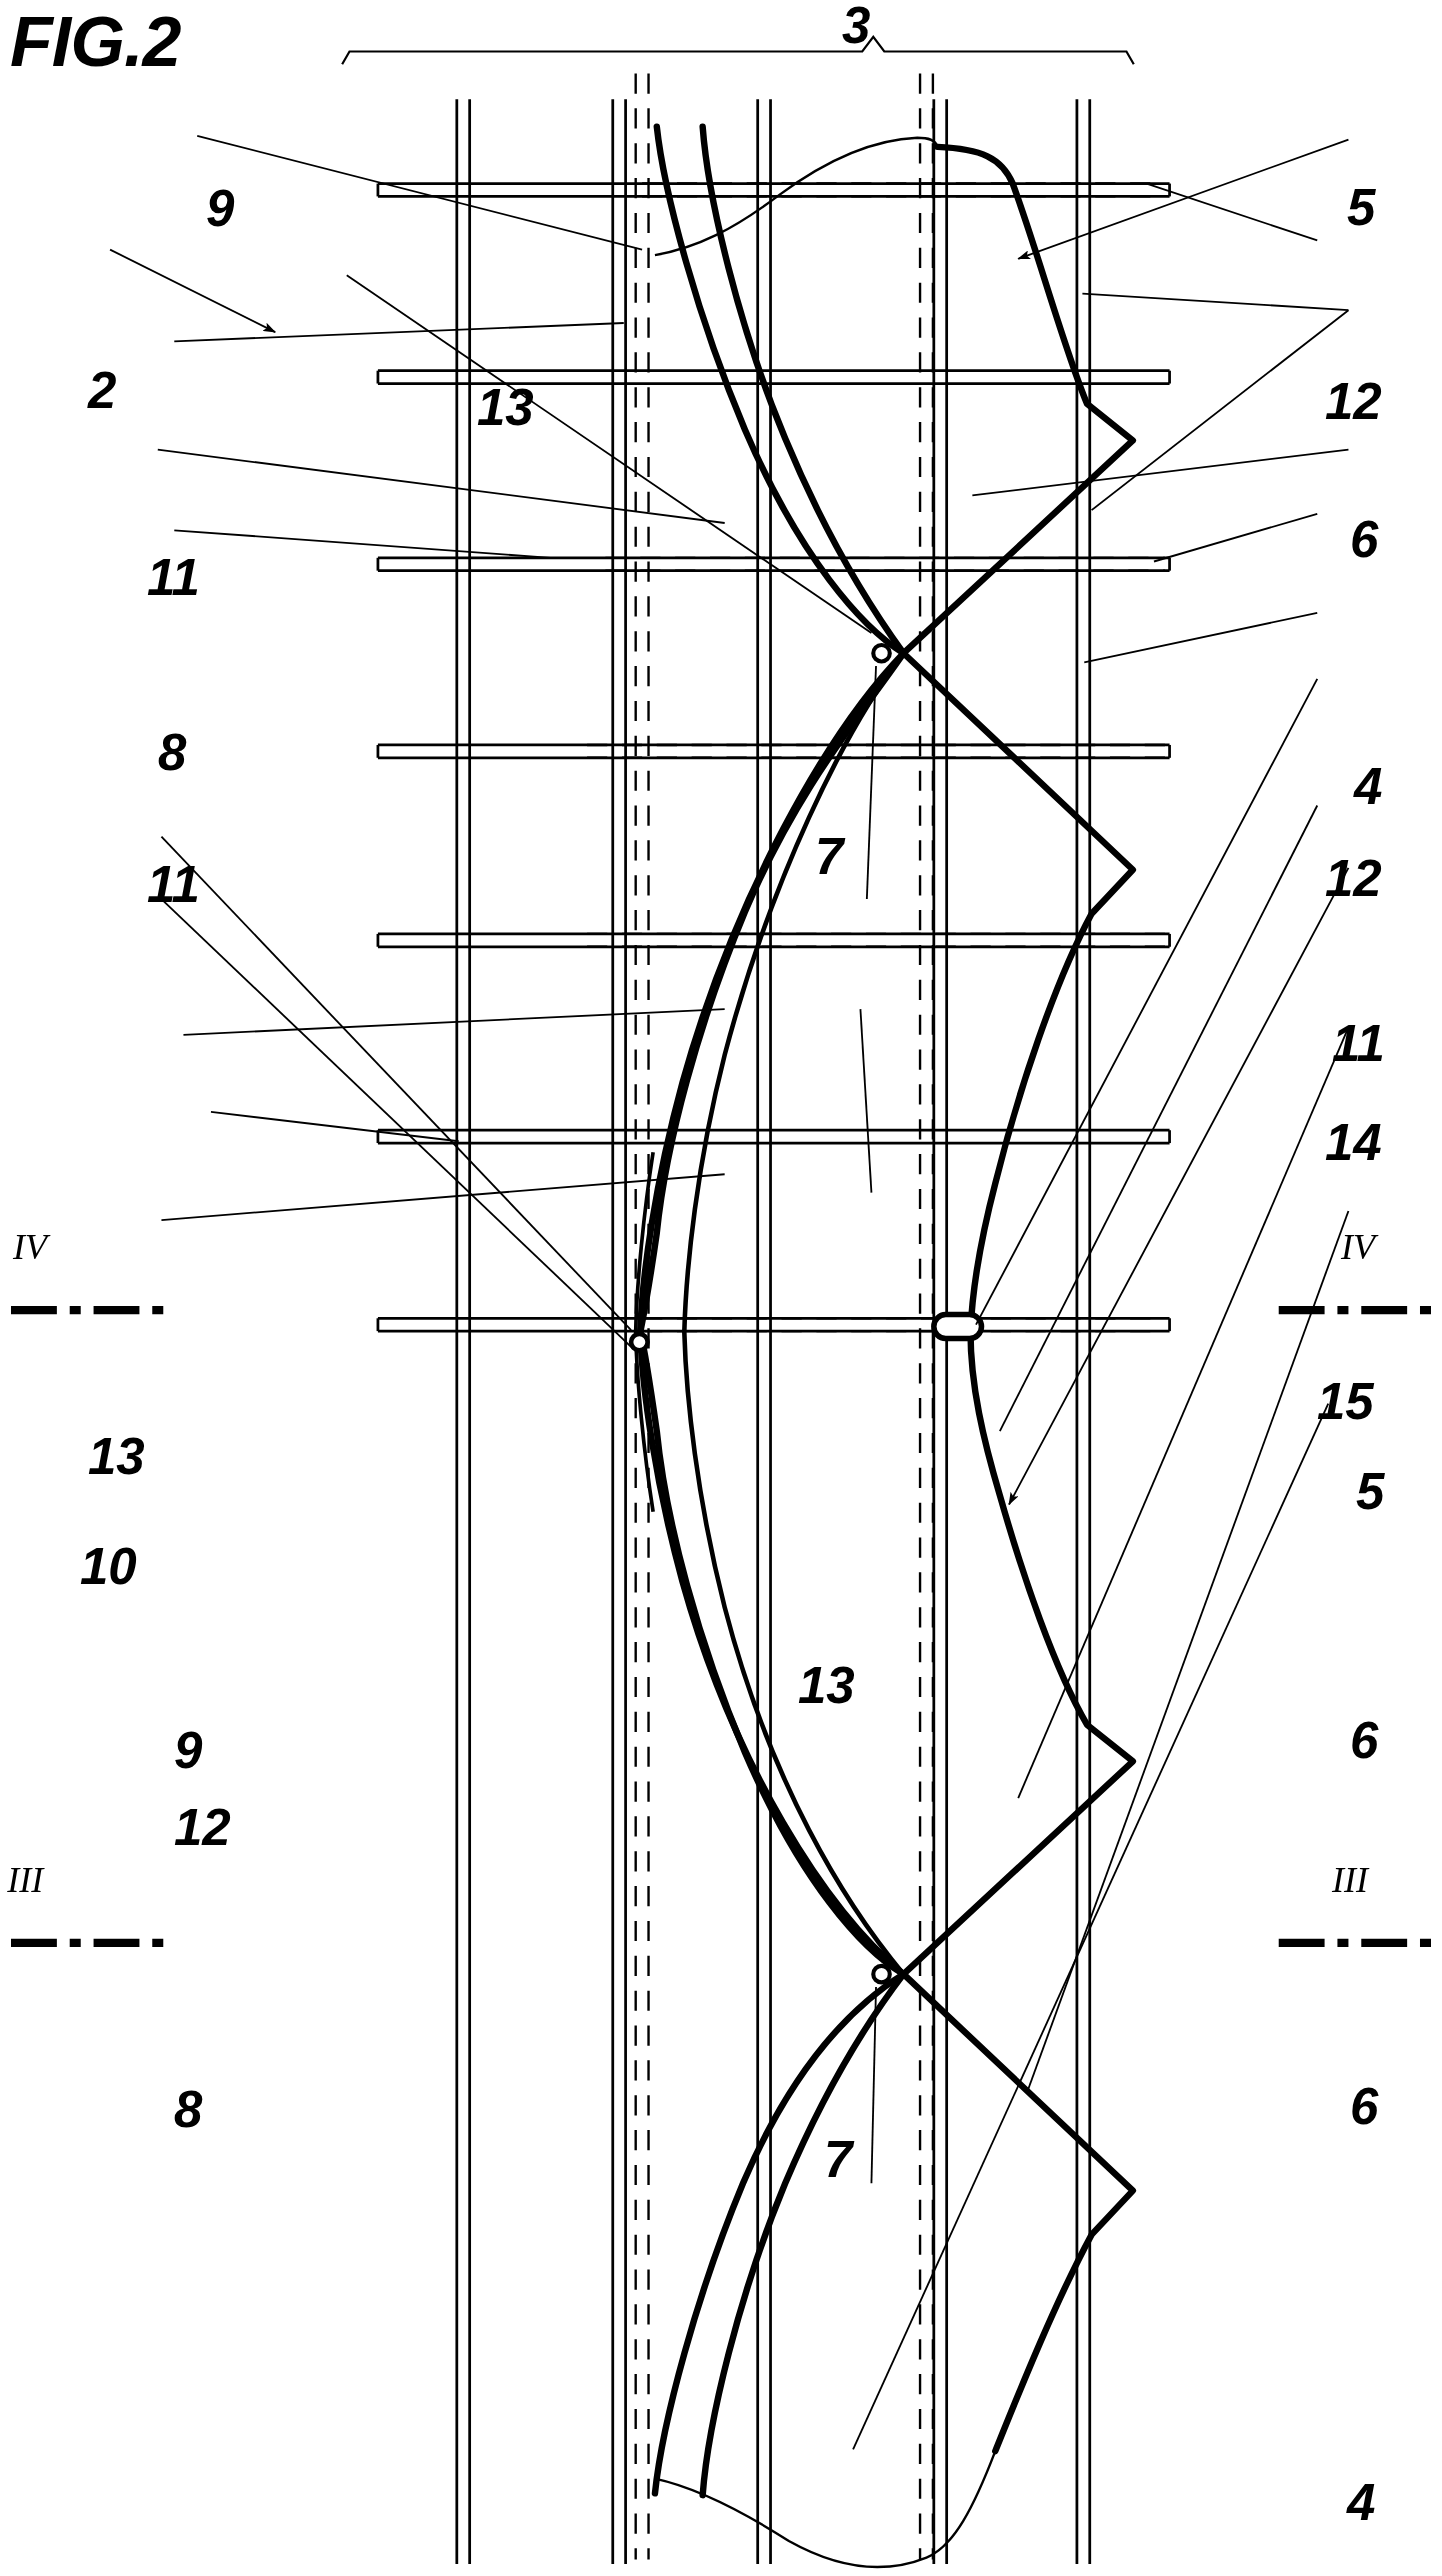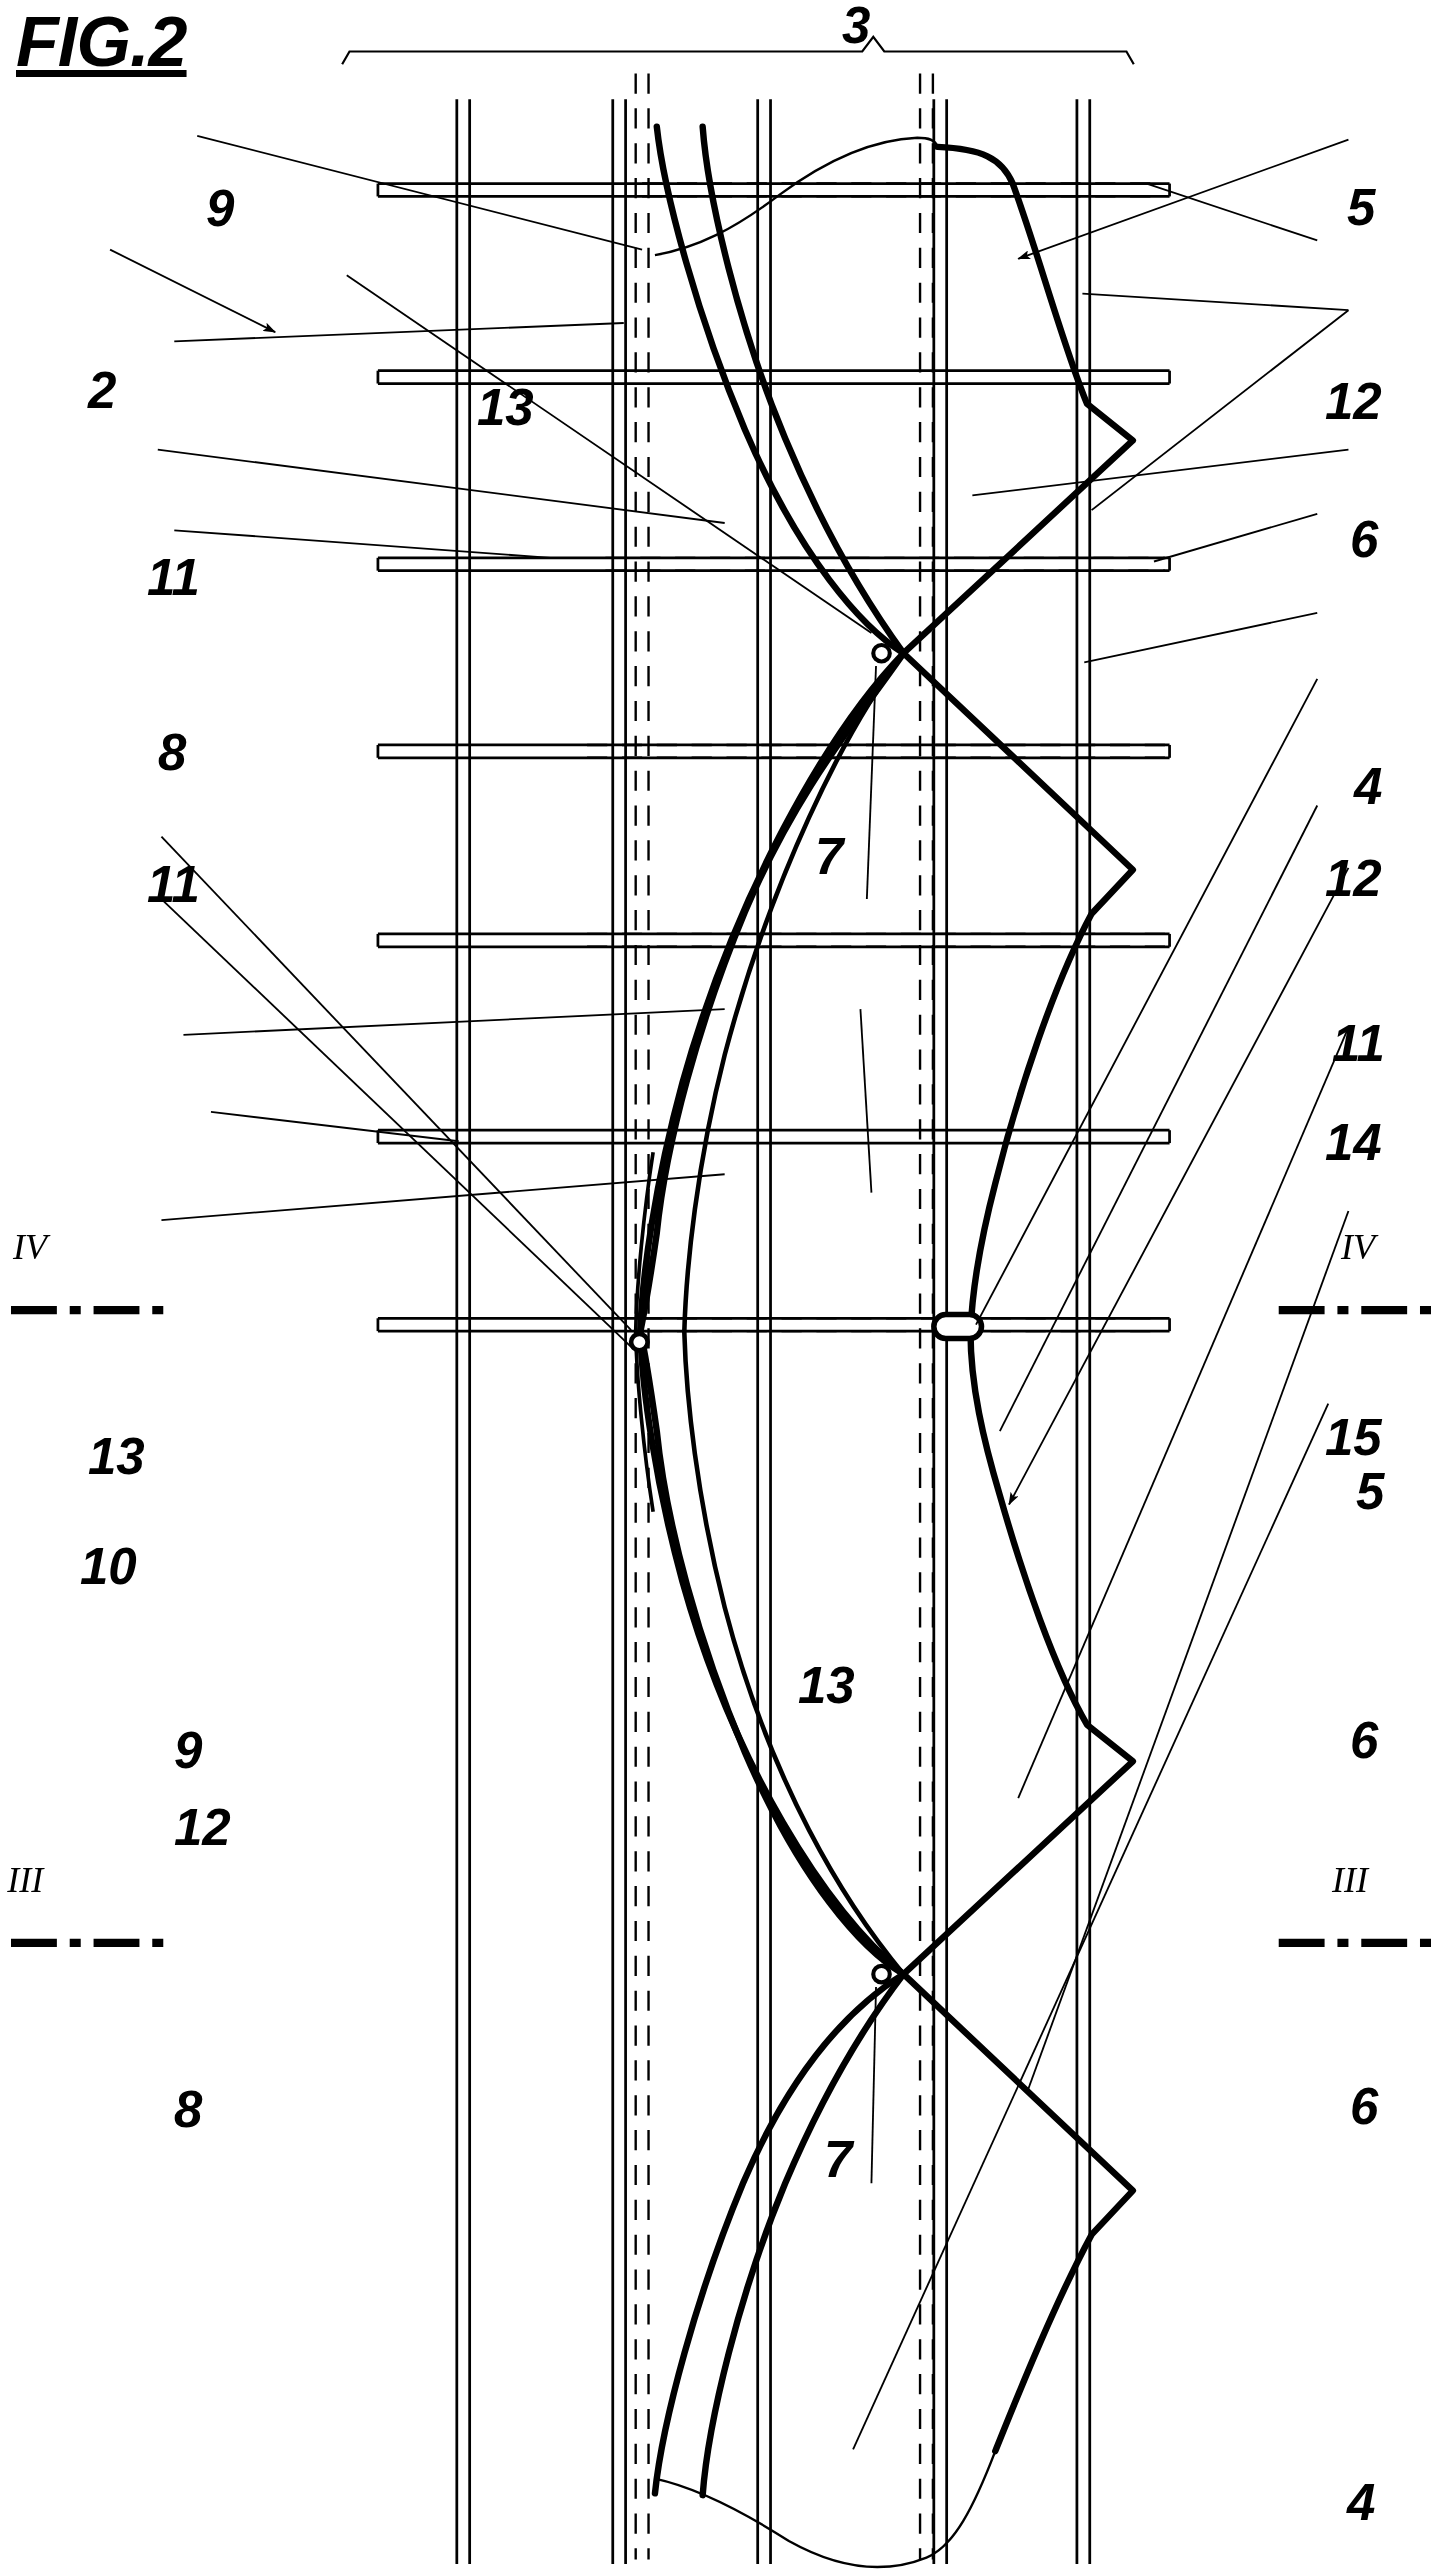--- a/index.html
+++ b/index.html
@@ -260,21 +260,21 @@
       <g stroke-width="9" stroke-linecap="butt">
         <line x1="12" y1="1428" x2="178" y2="1428" stroke-dasharray="50 14 12 14"></line>
         <line x1="1394" y1="1428" x2="1560" y2="1428" stroke-dasharray="50 14 12 14"></line>
         <line x1="12" y1="2118" x2="178" y2="2118" stroke-dasharray="50 14 12 14"></line>
         <line x1="1394" y1="2118" x2="1560" y2="2118" stroke-dasharray="50 14 12 14"></line>
       </g>
 
     </g>
   </svg>
 
-  <div class="ttl" style="left:16px;top:1.8px;text-decoration:underline;">FIG.2</div>
+  <div class="ttl" style="left:10px;top:1.8px;">FIG.2</div>
 
   <div class="ref" style="left:842px;top:0px;">3</div>
 
   <div class="ref" style="left:206px;top:183px;">9</div>
   <div class="ref" style="left:88px;top:365px;">2</div>
   <div class="ref" style="left:477px;top:382px;">13</div>
   <div class="ref" style="left:147px;top:552px;">11</div>
   <div class="ref" style="left:158px;top:727px;">8</div>
   <div class="ref" style="left:147px;top:859px;">11</div>
   <div class="ref" style="left:88px;top:1431px;">13</div>
@@ -287,21 +287,21 @@
   <div class="ref" style="left:798px;top:1660px;">13</div>
   <div class="ref" style="left:824px;top:2134px;">7</div>
 
   <div class="ref" style="left:1347px;top:182px;">5</div>
   <div class="ref" style="left:1325px;top:376px;">12</div>
   <div class="ref" style="left:1350px;top:514px;">6</div>
   <div class="ref" style="left:1354px;top:761px;">4</div>
   <div class="ref" style="left:1325px;top:853px;">12</div>
   <div class="ref" style="left:1332px;top:1018px;">11</div>
   <div class="ref" style="left:1325px;top:1117px;">14</div>
-  <div class="ref" style="left:1317px;top:1412px;margin-left:8px;">15</div>
+  <div class="ref" style="left:1317px;top:1376px;">15</div>
   <div class="ref" style="left:1356px;top:1466px;">5</div>
   <div class="ref" style="left:1350px;top:1715px;">6</div>
   <div class="ref" style="left:1350px;top:2081px;">6</div>
   <div class="ref" style="left:1347px;top:2477px;">4</div>
 
   <div class="sec" style="left:13px;top:1229px;">IV</div>
   <div class="sec" style="left:1341px;top:1229px;">IV</div>
   <div class="sec" style="left:7.3px;top:1862px;">III</div>
   <div class="sec" style="left:1332px;top:1862px;">III</div>
 

